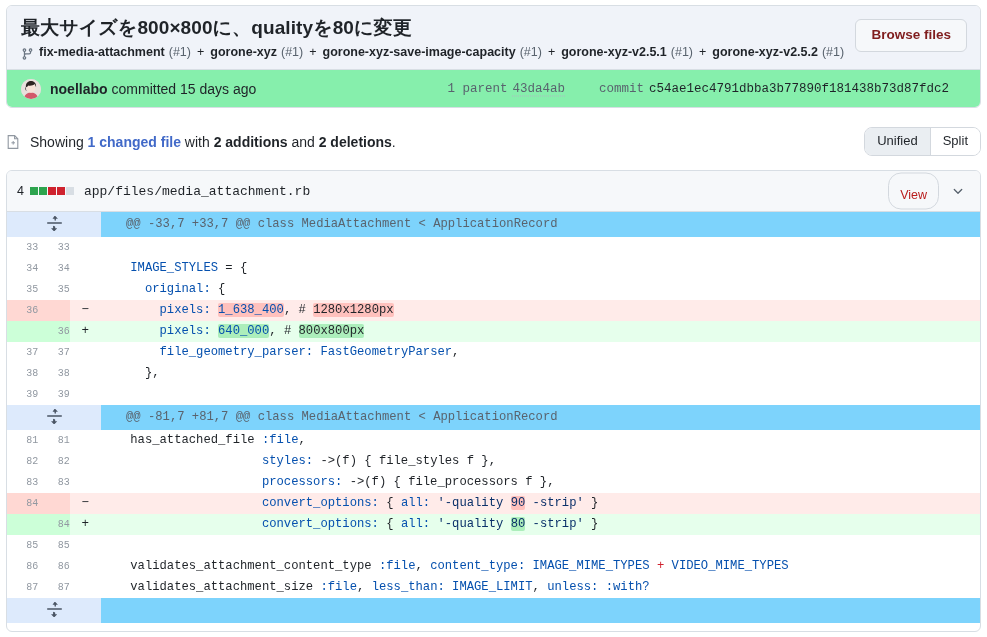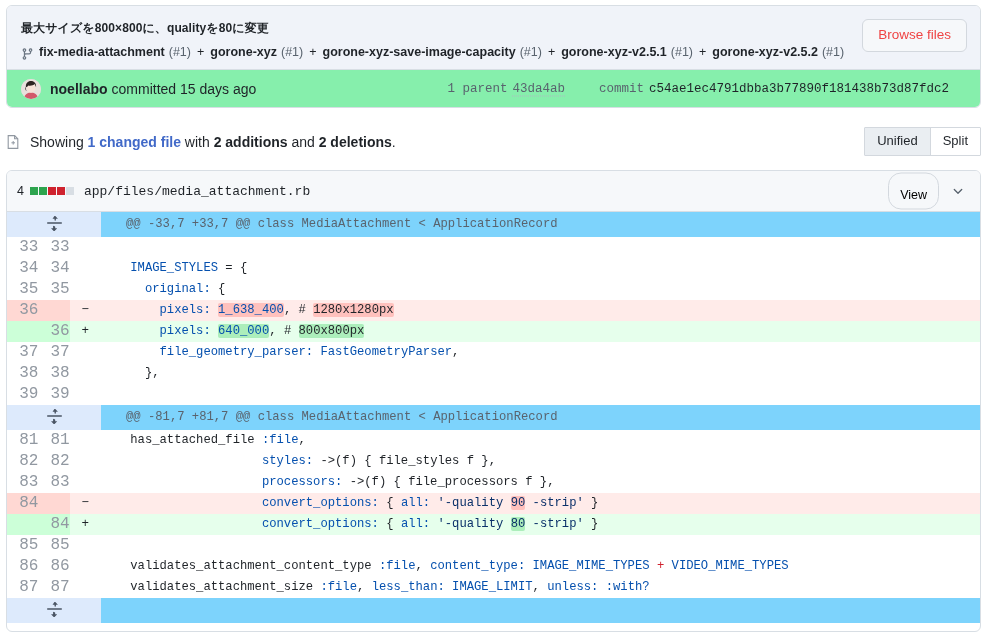--- a/index.html
+++ b/index.html
@@ -16,37 +16,37 @@
   .commit-box {
     position: absolute; left: 6px; top: 5px; width: 975px;
     border: 1px solid #d8dee4; border-radius: 6px; background: #ffffff;
     overflow: hidden;
   }
   .commit-head {
     background: #f0f3f9; padding: 9px 14px 8px 14px;
     position: relative; min-height: 56px;
   }
   .commit-title {
-    font-size: 12px; font-weight: bold; color: #1f2328;
+    font-size: 19px; font-weight: bold; color: #1f2328;
     line-height: 26px; letter-spacing: .1px;
     margin: 0 0 2px 0; padding-right: 150px;
   }
   .branch-line {
     font-size: 12.5px; color: #59636e; line-height: 18px;
     display: flex; align-items: center; flex-wrap: wrap; gap: 0px;
   }
   .branch-icon { display:inline-block; width: 13px; height: 14px; margin-right: 5px; position: relative; top: 2px; }
   .branch-name { color: #1f2328; font-weight: bold; font-size: 12.5px; }
   .branch-num { color: #59636e; font-weight: normal; font-size: 12.5px; margin-left: 4px; }
   .branch-plus { color: #1f2328; font-weight: normal; margin: 0 6px; font-size: 12.5px; }
 
   .browse-btn {
     position: absolute; right: 13px; top: 13px;
     border: 1px solid #d3d8de; border-radius: 6px; background: #f6f8fa;
-    color: #ef4444; font-size: 13.5px; font-weight: normal;
+    color: #7f1d1d; font-size: 13.5px; font-weight: bold;
     padding: 6px 15px 7px 15px; line-height: 18px; cursor: pointer;
     font-family: "Liberation Sans", sans-serif;
   }
 
   .commit-meta {
     border-top: 1px solid #d8dee4; background: #86efac;
     padding: 7px 14px; display: flex; align-items: center;
     min-height: 38px; position: relative;
   }
   .avatar {
@@ -67,21 +67,21 @@
 
   
   .showing-row {
     position: absolute; left: 6px; top: 127px; width: 975px;
     display: flex; align-items: center; height: 30px;
   }
   .file-icon-sm { width: 16px; height: 16px; margin-right: 8px; flex:0 0 auto; }
   .showing-text { font-size: 14px; color: #1f2328; }
   .showing-text b { font-weight: bold; }
   .showing-link { color: #4169c8; font-weight: bold; text-decoration: none; }
-  .seg-group { position: absolute; right: 0px; top: 0px; display: flex; border-radius: 1px; overflow: hidden; border: 1px solid #d3d8de; justify-content: center; }
+  .seg-group { position: absolute; right: 0px; top: 0px; display: flex; border-radius: 8px; overflow: hidden; border: 1px solid #d3d8de; justify-content: center; }
   .seg {
     font-size: 13px; padding: 4px 12px 5px 12px; background: #f6f8fa; color: #1f2328;
     cursor: pointer; line-height: 18px; font-family: "Liberation Sans", sans-serif;
     border: none;
   }
   .seg.active { background: #eaeef2; font-weight: normal; }
   .seg + .seg { border-left: 1px solid #d3d8de; background: #ffffff; }
 
   
   .file-box {
@@ -96,31 +96,31 @@
   .stat-count { font-size: 12.5px; color: #1f2328; font-family: "Liberation Sans", sans-serif; margin-right: 6px; }
   .stat-blocks { display: flex; gap: 1px; margin-right: 10px; }
   .blk { width: 8px; height: 8px; display: inline-block; }
   .blk.add { background: #2da44e; }
   .blk.del { background: #cf222e; }
   .blk.neutral { background: #d8dee4; }
   .file-path { font-family: "Liberation Mono", monospace; font-size: 13px; color: #1f2328; font-weight: normal; }
   .file-actions { position: absolute; right: 9px; top: 50%; transform: translateY(-50%); display:flex; align-items:center; gap: 6px; }
   .view-btn {
     border: 1px solid #d3d8de; border-radius: 13px; background: #f6f8fa;
-    font-size: 12.5px; color: #000000; padding: 12px 11px 5px 11px; cursor: pointer;
+    font-size: 12.5px; color: #b91c1c; padding: 12px 11px 5px 11px; cursor: pointer;
     font-family: "Liberation Sans", sans-serif; line-height: 18px;
   }
   .chev-btn { background: none; border: none; cursor: pointer; padding: 2px 6px; display:flex; align-items:center; }
 
   
   table.diff { border-collapse: collapse; width: 100%; font-family: "Liberation Mono", monospace; font-size: 12.2px; table-layout: fixed; }
   table.diff td { padding: 0; vertical-align: top; height: 21px; line-height: 21px; }
   td.ln {
     width: 46px; text-align: right; padding-right: 10px; color: #9198a1;
-    font-size: 16px; user-select: none; font-family: "Liberation Mono", monospace; margin-top: 36px;
+    font-size: 10px; user-select: none; font-family: "Liberation Mono", monospace; margin-top: 36px;
   }
   td.ln2 { width: 48px; }
   td.marker { width: 20px; text-align: center; color: #1f2328; font-size: 12.5px; user-select: none; padding-left: 4px; }
   td.code { padding-left: 6px; white-space: pre; color: #1f2328; overflow: hidden; }
 
   tr.ctx td.ln { background: #fff; }
   tr.ctx td.code, tr.ctx td.marker { background: #fff; }
 
   tr.del td.ln { background: #ffd8d3; }
   tr.del td.code, tr.del td.marker { background: #ffebe9; }

